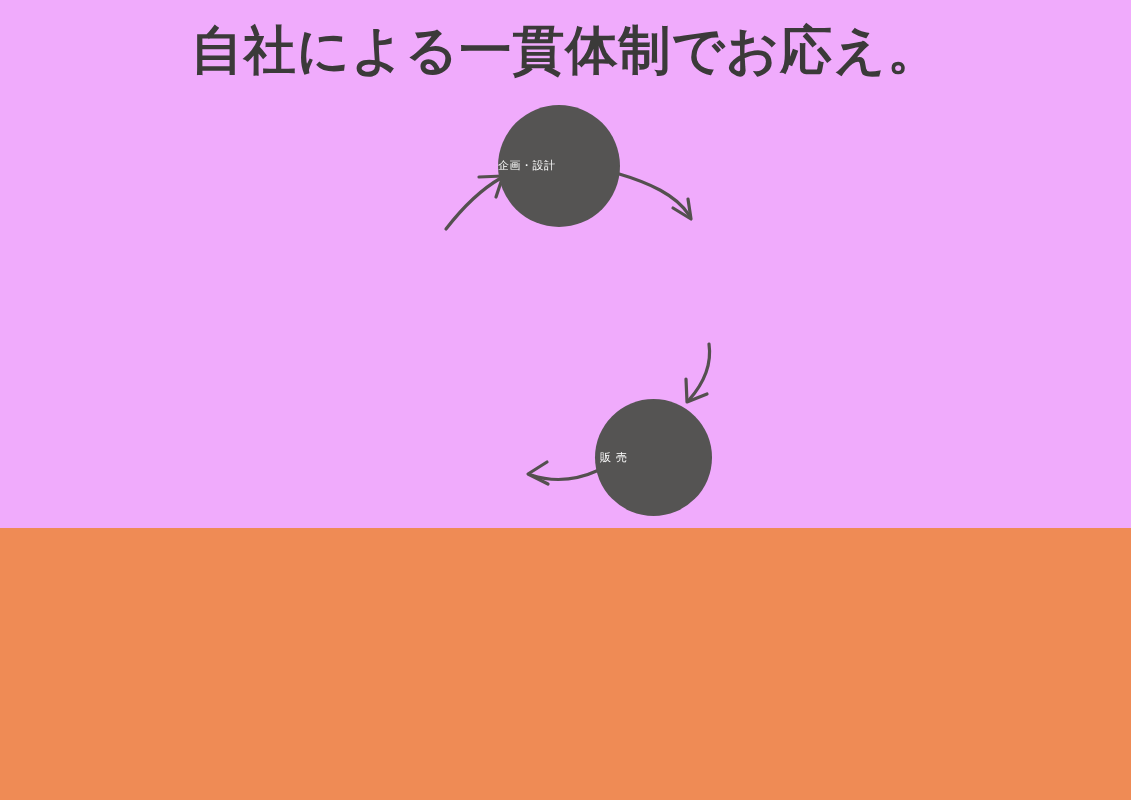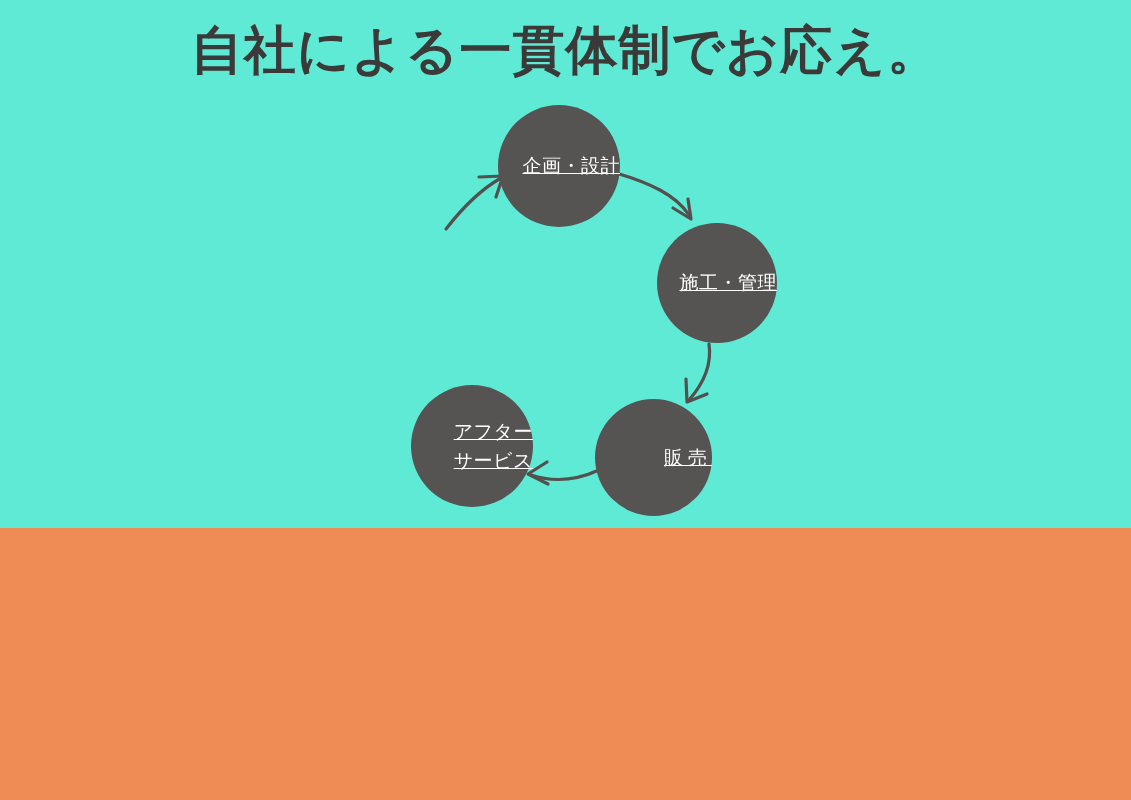--- a/index.html
+++ b/index.html
@@ -11,21 +11,21 @@
     height: 800px;
     background: #f0ebe9;
     font-family: "Liberation Sans", "DejaVu Sans", sans-serif;
     overflow: hidden;
     position: relative;
   }
   #root {
     position: relative;
     width: 1131px;
     height: 800px;
-    background: #5eead4;
+    background: #f0abfc;
   }
 
   
   .title {
     position: absolute;
     top: 18px;
     left: 0;
     width: 1131px;
     text-align: center;
     font-size: 52px;
@@ -50,28 +50,27 @@
     left: 0;
   }
 
   .node {
     position: absolute;
     border-radius: 50%;
     background: #555453;
     color: #ffffff;
     display: flex;
     flex-direction: column;
-    align-items: flex-end;
+    align-items: flex-start;
     justify-content: center;
     text-align: center;
-    font-size: 19px;
+    font-size: 11px;
     line-height: 1.55;
     letter-spacing: 0.5px;
     box-sizing: border-box;
-    text-decoration: underline;
   }
   .node .line2 { display: block; }
 
   #node-kikaku  { left: 498px; top:  10px; width: 122px; height: 122px; }
   #node-sekou   { left: 657px; top: 128px; width: 120px; height: 120px; }
   #node-hanbai  { left: 595px; top: 304px; width: 117px; height: 117px; }
   #node-after   { left: 411px; top: 290px; width: 122px; height: 122px; }
   #node-youchi  { left: 352px; top: 128px; width: 122px; height: 122px; }
 
   #node-hanbai .label { letter-spacing: 5px; text-indent: 5px; }
@@ -117,32 +116,25 @@
           <path d="M 446 134 C 463 112, 480 95, 501 83"></path>
           <path d="M 479 82 L 503 81 L 496 102"></path>
         </g>
       </g>
     </svg>
 
     <div class="node" id="node-kikaku">
       <span class="label">企画・設計</span>
     </div>
 
-    <div class="node" id="node-sekou">
-      <span class="label">施工・管理</span>
-    </div>
 
     <div class="node" id="node-hanbai">
       <span class="label">販売</span>
     </div>
 
-    <div class="node" id="node-after">
-      <span class="label">アフター</span>
-      <span class="line2">サービス</span>
-    </div>
 
 
   </div>
 
   <div class="band">
     
   </div>
 
 </div>
 

